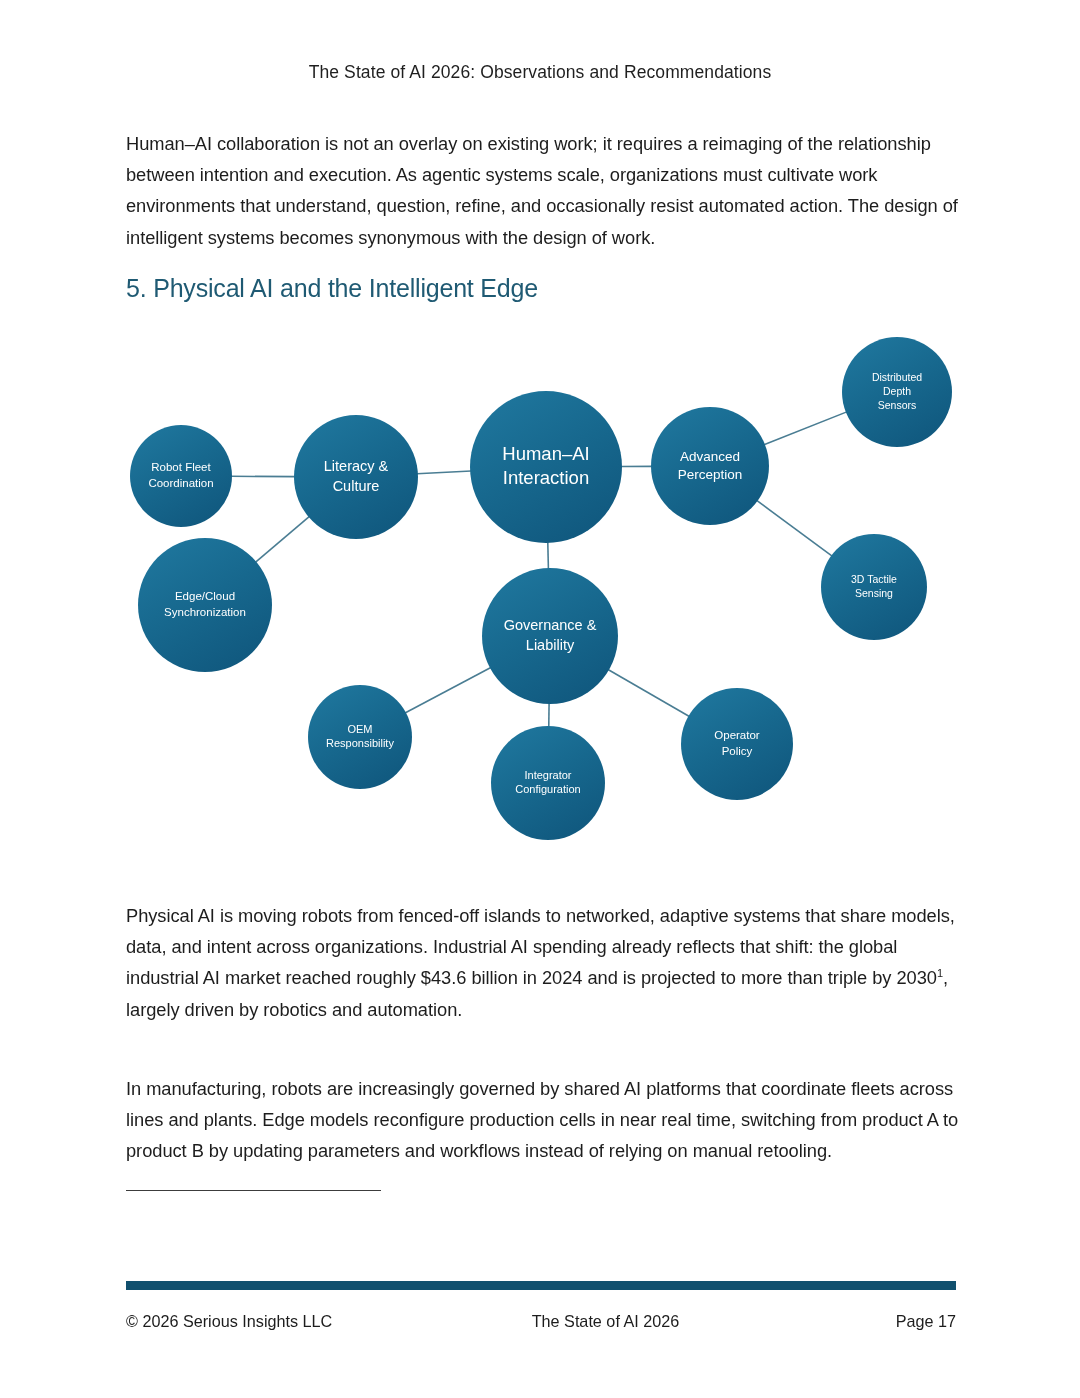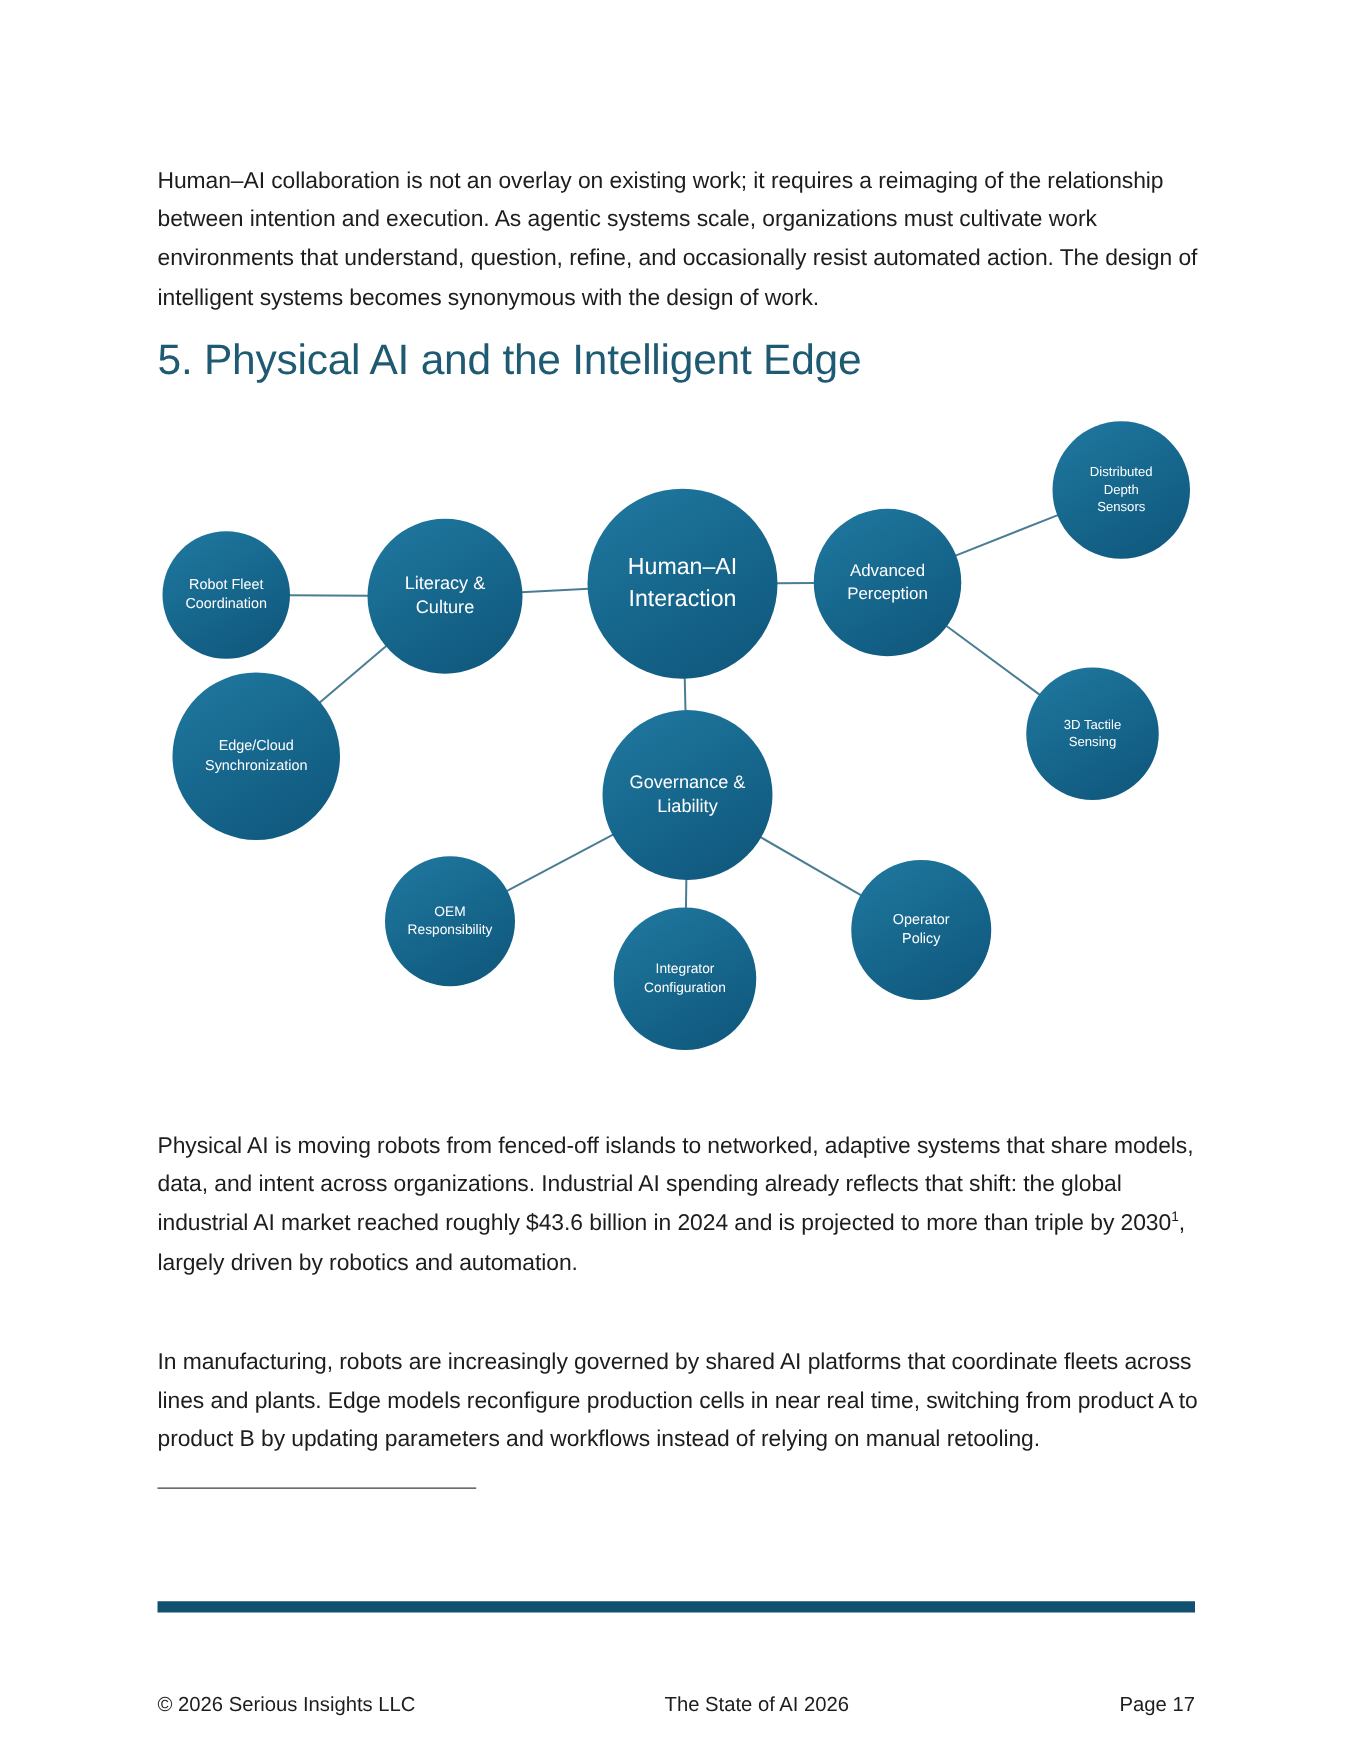--- a/index.html
+++ b/index.html
@@ -48,21 +48,21 @@
     letter-spacing: -0.05px;
   }
   p.body-para sup {
     font-size: 11px;
     vertical-align: super;
     line-height: 0;
   }
 
   h2.section-heading {
     margin: 18px 0 0 0;
-    font-size: 34px;
+    font-size: 25px;
     font-weight: 400;
     color: #1f5a73;
     letter-spacing: -0.2px;
     line-height: 34px;
   }
 
   
   .diagram-wrap {
     position: absolute;
     left: 0;
@@ -133,31 +133,31 @@
   }
   .footer-row {
     position: absolute;
     left: 126px;
     top: 1312px;
     width: 830px;
     display: flex;
     align-items: baseline;
     font-size: 16.2px;
     color: #1d1d1d;
-    margin-top: 43px;
   }
   .footer-left  { flex: 0 0 auto; }
   .footer-center{ flex: 1 1 auto; text-align: center; padding-right: 17px;}
   .footer-right { flex: 0 0 auto; }
 </style>
 </head>
 <body>
 
 <div class="page">
 
+  <div class="running-head">The State of AI 2026: Observations and Recommendations</div>
 
   <div class="content">
     <p class="body-para">Human–AI collaboration is not an overlay on existing work; it requires a reimaging of the relationship between intention and execution. As agentic systems scale, organizations must cultivate work environments that understand, question, refine, and occasionally resist automated action. The design of intelligent systems becomes synonymous with the design of work.</p>
 
     <h2 class="section-heading">5. Physical AI and the Intelligent Edge</h2>
   </div>
 
   <div class="diagram-wrap">
     <svg id="diagram-svg" width="1080" height="520" viewBox="0 0 1080 520">
       <defs>

